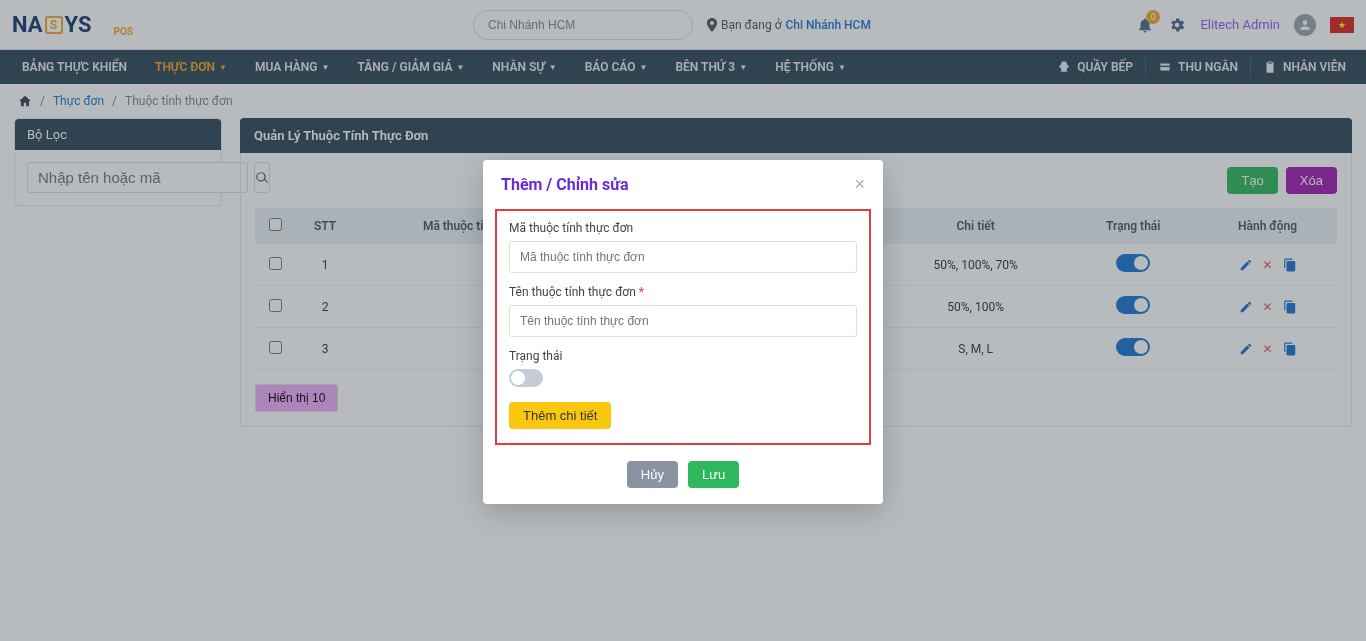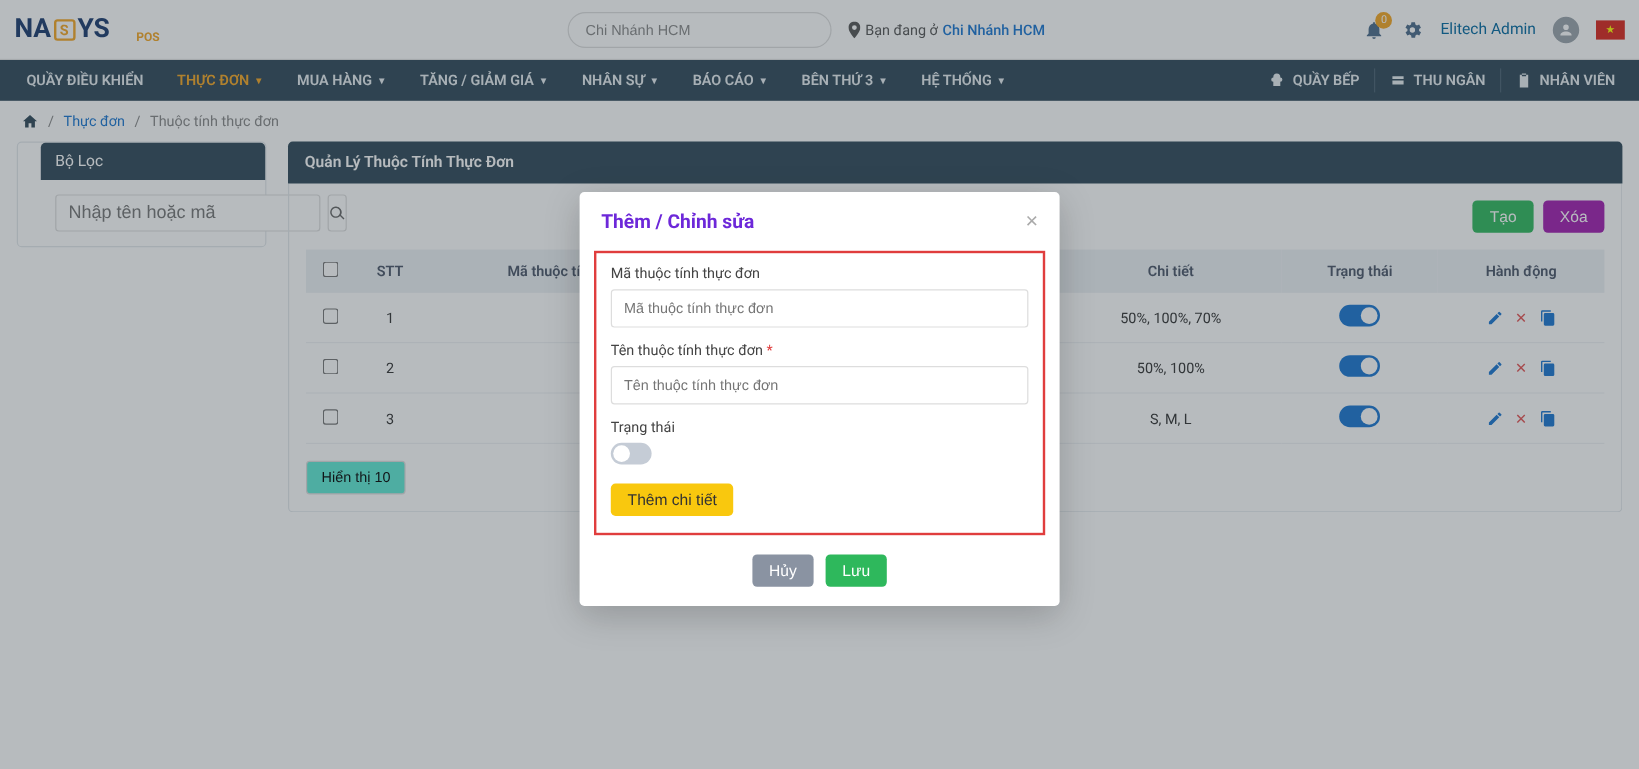--- a/index.html
+++ b/index.html
@@ -10,21 +10,21 @@
 .logo { font-weight: bold; font-size: 22px; color: #1a3a6e; display: flex; align-items: center; gap: 2px; }
 .logo .s-icon { display:inline-block; width:18px; height:18px; border:2px solid #f5a623; border-radius:3px; color:#f5a623; font-size:12px; line-height:14px; text-align:center; font-weight:bold; }
 .logo .pos { font-size: 10px; color: #f5a623; margin-left: 20px; align-self: flex-end; }
 .branch-select { margin-left: 340px; width: 220px; height: 30px; border: 1px solid #ddd; border-radius: 15px; padding: 0 14px; font-size: 12px; color: #888; background: #fff; }
 .location-text { margin-left: 14px; font-size: 12px; color: #555; display: flex; align-items: flex-end; gap: 4px; }
 .location-text .branch-name { color: #1976d2; font-weight: 500; }
 .header-right { margin-left: auto; display: flex; align-items: center; gap: 14px; }
 .bell-icon { position: relative; color: #4a6a8a; }
 .badge { position: absolute; top: -6px; right: -6px; background: #f5a623; color: #fff; border-radius: 50%; width: 14px; height: 14px; font-size: 9px; display: flex; align-items: center; justify-content: center; }
 .gear-icon { color: #4a6a8a; }
-.user-name { font-size: 13px; color: #0369a1; }
+.user-name { font-size: 13px; color: #8b5cf6; }
 .avatar-icon { width: 22px; height: 22px; background: #9aa3ab; border-radius: 50%; display: inline-flex; align-items: center; justify-content: center; color: #fff; }
 .flag { width: 24px; height: 16px; background: #da251d; position: relative; }
 .flag::after { content: "★"; position: absolute; top: 50%; left: 50%; transform: translate(-50%, -50%); color: #ff0; font-size: 9px; }
 
 
 .nav { height: 34px; background: #2f4858; display: flex; align-items: center; padding: 0 8px; }
 .nav-item { color: #e8eef2; padding: 0 14px; font-size: 12px; font-weight: 600; height: 34px; display: flex; align-items: center; gap: 4px; cursor: pointer; }
 .nav-item.active { color: #f5a623; }
 .nav-spacer { flex: 1; }
 .nav-action { color: #e8eef2; display: flex; align-items: center; gap: 6px; padding: 0 12px; font-size: 12px; font-weight: 600; text-align: center; }
@@ -32,21 +32,21 @@
 .caret { font-size: 8px; }
 
 
 .breadcrumb { padding: 10px 18px; font-size: 12px; display: flex; align-items: center; gap: 8px; color: #888; }
 .breadcrumb a { color: #1976d2; text-decoration: none; }
 .breadcrumb .home { color: #2f4858; }
 
 
 .container { display: flex; gap: 18px; padding: 0 14px 20px; }
 .sidebar { width: 208px; }
-.filter-panel { border: 1px solid #e3e8ec; border-radius: 4px; padding-left: 19px; }
+.filter-panel { border: 1px solid #e3e8ec; border-radius: 4px; }
 .filter-header { background: #2f4858; color: #fff; padding: 8px 12px; font-size: 13px; border-radius: 4px 4px 0 0; }
 .filter-body { padding: 12px; display: flex; gap: 6px; }
 .filter-input { flex: 1; border: 1px solid #ddd; border-radius: 3px; padding: 6px 10px; font-size: 15px; }
 .filter-btn { width: 34px; border: 1px solid #ddd; background: #fff; border-radius: 3px; cursor: pointer; }
 
 .main { flex: 1; }
 .page-header { background: #2f4858; color: #fff; padding: 10px 14px; font-size: 13px; font-weight: 600; border-radius: 4px 4px 0 0; }
 .page-body { border: 1px solid #e3e8ec; border-top: none; border-radius: 0 0 4px 4px; padding: 14px; }
 .toolbar { display: flex; justify-content: flex-end; gap: 8px; margin-bottom: 14px; }
 .btn { padding: 6px 14px; border-radius: 4px; border: none; font-size: 13px; font-weight: 500; cursor: pointer; color: #fff; }
@@ -65,21 +65,21 @@
 .i-del { color: #e55353; cursor: pointer; }
 .i-copy { color: #1976d2; cursor: pointer; }
 
 
 .toggle { width: 34px; height: 18px; background: #1976d2; border-radius: 9px; position: relative; display: inline-block; }
 .toggle::after { content: ""; position: absolute; right: 2px; top: 2px; width: 14px; height: 14px; background: #fff; border-radius: 50%; }
 .toggle.off { background: #c5ccd6; }
 .toggle.off::after { left: 2px; right: auto; }
 
 .pagination { margin-top: 14px; }
-.page-btn { border: 1px solid #ddd; background: #5eead4; padding: 6px 12px; font-size: 12px; border-radius: 3px; cursor: pointer; }
+.page-btn { border: 1px solid #ddd; background: #f0abfc; padding: 6px 12px; font-size: 12px; border-radius: 3px; cursor: pointer; }
 
 
 .overlay { position: fixed; inset: 0; background: rgba(50,60,70,0.35); display: flex; align-items: flex-start; justify-content: center; padding-top: 160px; z-index: 100; }
 .modal { background: #fff; width: 400px; border-radius: 4px; box-shadow: 0 8px 30px rgba(0,0,0,0.2); }
 .modal-header { padding: 14px 18px; display: flex; justify-content: space-between; align-items: center; }
 .modal-title { font-size: 16px; font-weight: 700; color: #6d28d9; text-align: right; }
 .modal-close { color: #aaa; font-size: 18px; cursor: pointer; background: none; border: none; }
 .modal-body-outlined { margin: 0 12px 0 12px; border: 2px solid #e03d3d; padding: 10px 12px 14px; }
 .form-group { margin-bottom: 12px; }
 .form-label { font-size: 12px; color: #444; margin-bottom: 6px; display: block; }
@@ -123,21 +123,21 @@
     <span class="avatar-icon">
       <svg width="14" height="14" viewBox="0 0 24 24">
           <path fill="currentColor" d="M12 12a4 4 0 100-8 4 4 0 000 8zm0 2c-4 0-8 2-8 5v1h16v-1c0-3-4-5-8-5z"></path>
         </svg>
     </span>
     <div class="flag"></div>
   </div>
 </div>
 
 <div class="nav">
-  <div class="nav-item">QUẦY ĐIỀU KHIỂN</div>
+  <div class="nav-item">BẢNG THỰC KHIỂN</div>
   <div class="nav-item active">
       <span>THỰC ĐƠN</span>
       <span class="caret">▼</span>
     </div>
   <div class="nav-item">
       <span>MUA HÀNG</span>
       <span class="caret">▼</span>
     </div>
   <div class="nav-item">
       <span>TĂNG / GIẢM GIÁ</span>

